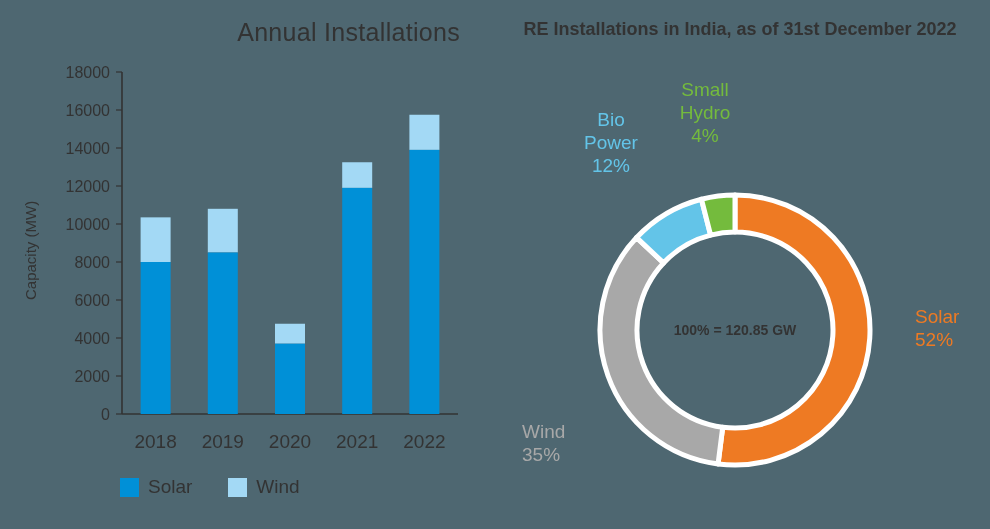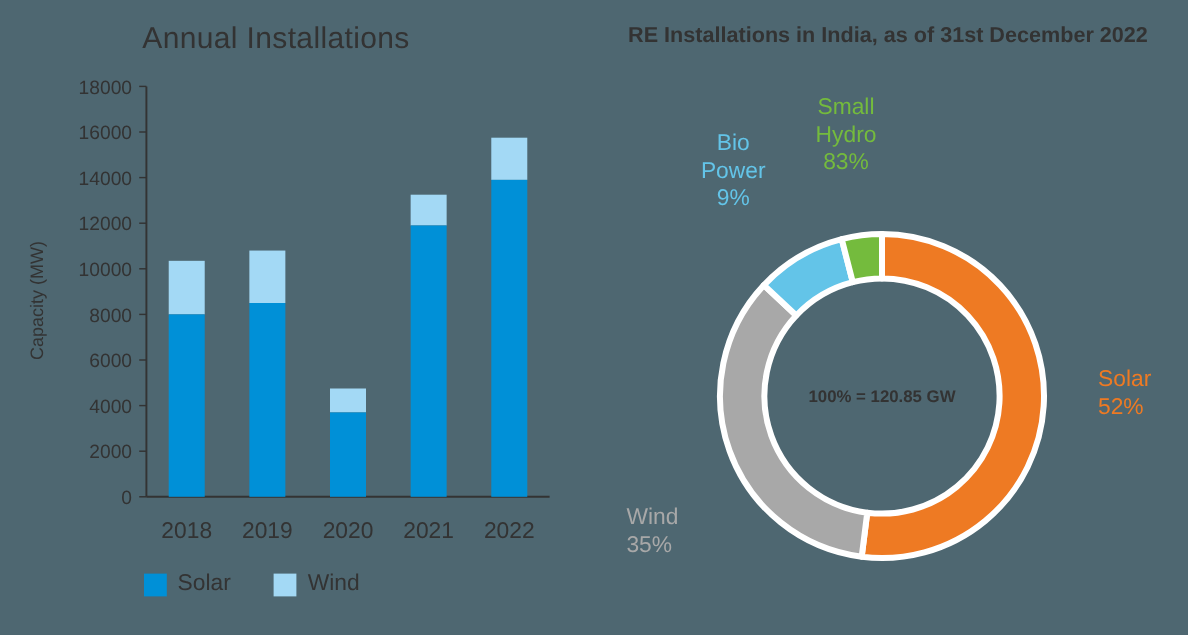--- a/index.html
+++ b/index.html
@@ -25,20 +25,21 @@
   .chart-title {
     position: absolute;
     text-align: center;
     color: #333333;
     font-weight: normal;
   }
   #bar-title {
     left: 0; top: 18px; width: 460px;
     font-size: 25px;
     letter-spacing: 0.3px;
+    text-align: right;
   }
   #donut-title {
     left: 20px; top: 16px; width: 440px;
     font-size: 18px;
     line-height: 26px;
     font-weight: 600;
     text-align: center;
   }
 
   
@@ -174,17 +175,17 @@
       </g>
     <text class="donut-center-text" id="donut-center" x="235" y="335" text-anchor="middle">100% = 120.85 GW</text>
   </svg>
 
   <div class="slice-label" id="label-solar">Solar
 52%</div>
   <div class="slice-label" id="label-wind">Wind
 35%</div>
   <div class="slice-label" id="label-bio">Bio
 Power
-9%</div>
+12%</div>
   <div class="slice-label" id="label-hydro">Small
 Hydro
-83%</div>
+4%</div>
 </div>
 
 </body></html>

